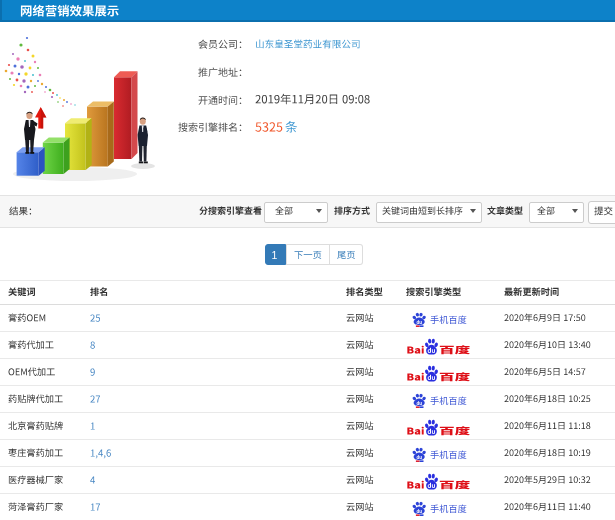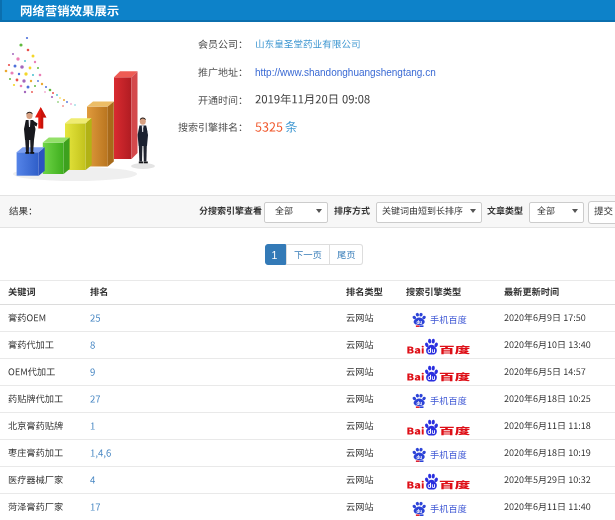--- a/index.html
+++ b/index.html
@@ -22,21 +22,20 @@
     </svg>
     <svg class="t" style="left:198.0px;top:93.5px" width="50.0" height="13.0" viewBox="0 -10.0 50.0 13.0">
       <path d="M0.9 -7.7H9.2V-7H0.9ZM0.5 -4.2H9.5V-3.5H0.5ZM6.5 -7.4H7.3V0.8H6.5ZM2.9 -7.4H3.7V-4.6Q3.7 -3.9 3.6 -3.1Q3.5 -2.4 3.3 -1.7Q3 -1 2.5 -0.3Q2 0.3 1.1 0.8Q1.1 0.7 1 0.6Q0.9 0.5 0.8 0.4Q0.6 0.3 0.5 0.3Q1.4 -0.2 1.8 -0.8Q2.3 -1.4 2.5 -2Q2.8 -2.6 2.9 -3.3Q2.9 -4 2.9 -4.6Z M12.6 -4.6V-0.9H11.8V-3.9H10.4V-4.6ZM10.6 -7.6 11.2 -8Q11.5 -7.8 11.8 -7.5Q12.1 -7.2 12.4 -6.9Q12.7 -6.6 12.9 -6.4L12.3 -5.9Q12.2 -6.1 11.9 -6.4Q11.6 -6.7 11.3 -7Q10.9 -7.3 10.6 -7.6ZM14.5 -6.7 15 -7.2Q15.5 -7 16 -6.8Q16.5 -6.6 17 -6.3Q17.5 -6.1 17.9 -5.9L17.4 -5.4Q17 -5.6 16.6 -5.8Q16.1 -6.1 15.5 -6.3Q15 -6.6 14.5 -6.7ZM13.6 -5.9H18.8V-5.3H14.3V-0.7H13.6ZM18.4 -5.9H19.2V-1.5Q19.2 -1.2 19.1 -1Q19 -0.9 18.8 -0.8Q18.6 -0.7 18.3 -0.7Q18 -0.7 17.5 -0.7Q17.5 -0.8 17.4 -1Q17.3 -1.2 17.3 -1.3Q17.6 -1.3 17.9 -1.3Q18.2 -1.3 18.3 -1.3Q18.4 -1.3 18.4 -1.3Q18.4 -1.4 18.4 -1.5ZM13.6 -8H18.6V-7.4H13.6ZM14 -4.4H18.7V-3.9H14ZM14 -3H18.7V-2.4H14ZM16 -5.6H16.7V-0.7H16ZM18.4 -8H18.5L18.7 -8.1L19.2 -7.7Q18.7 -7.2 18 -6.8Q17.3 -6.3 16.6 -6Q16.5 -6.1 16.4 -6.3Q16.3 -6.4 16.2 -6.5Q16.6 -6.6 17 -6.9Q17.4 -7.1 17.8 -7.4Q18.2 -7.7 18.4 -7.9ZM12.2 -1.2Q12.5 -1.2 12.7 -1Q12.9 -0.8 13.3 -0.6Q13.8 -0.3 14.5 -0.2Q15.1 -0.1 16 -0.1Q16.4 -0.1 16.9 -0.1Q17.4 -0.1 17.9 -0.1Q18.4 -0.2 18.8 -0.2Q19.3 -0.2 19.7 -0.3Q19.6 -0.2 19.6 -0Q19.6 0.1 19.5 0.2Q19.5 0.4 19.5 0.5Q19.2 0.5 18.8 0.5Q18.4 0.5 17.9 0.5Q17.4 0.6 16.9 0.6Q16.4 0.6 16 0.6Q15 0.6 14.4 0.5Q13.7 0.3 13.2 0Q12.9 -0.2 12.6 -0.4Q12.4 -0.6 12.2 -0.6Q12 -0.6 11.8 -0.4Q11.6 -0.2 11.4 0.1Q11.1 0.4 10.9 0.7L10.4 0.1Q10.9 -0.5 11.4 -0.8Q11.8 -1.2 12.2 -1.2Z M21.2 -7.6H23.9V-1.1H21.2V-1.7H23.2V-6.9H21.2ZM21.2 -4.7H23.5V-4H21.2ZM20.8 -7.6H21.5V-0.3H20.8ZM24.4 -6.4H29.6V-5.7H24.4ZM27.6 -8.3H28.4V-0.3Q28.4 0.1 28.3 0.3Q28.2 0.5 27.9 0.6Q27.6 0.7 27.1 0.7Q26.7 0.7 25.9 0.7Q25.9 0.5 25.8 0.3Q25.7 0.1 25.6 -0.1Q26 -0.1 26.4 -0.1Q26.7 -0 27 -0Q27.2 -0.1 27.4 -0.1Q27.5 -0.1 27.6 -0.1Q27.6 -0.2 27.6 -0.3ZM24.7 -4.5 25.4 -4.8Q25.6 -4.5 25.9 -4Q26.2 -3.6 26.5 -3.2Q26.8 -2.8 26.9 -2.5L26.3 -2.1Q26.1 -2.4 25.9 -2.8Q25.6 -3.2 25.3 -3.7Q25 -4.1 24.7 -4.5Z M30.9 -6.1H31.7V0.8H30.9ZM31.1 -7.9 31.6 -8.3Q31.9 -8.1 32.1 -7.8Q32.4 -7.6 32.6 -7.3Q32.8 -7.1 32.9 -6.8L32.3 -6.4Q32.2 -6.6 32 -6.9Q31.8 -7.2 31.5 -7.4Q31.3 -7.7 31.1 -7.9ZM33.5 -7.8H38.8V-7.1H33.5ZM38.4 -7.8H39.1V-0.1Q39.1 0.2 39.1 0.4Q39 0.5 38.8 0.6Q38.6 0.7 38.3 0.7Q37.9 0.8 37.5 0.8Q37.4 0.6 37.4 0.4Q37.3 0.2 37.2 0.1Q37.5 0.1 37.8 0.1Q38.1 0.1 38.2 0.1Q38.3 0.1 38.3 0Q38.4 -0 38.4 -0.1ZM33.8 -3V-1.6H36.2V-3ZM33.8 -4.9V-3.6H36.2V-4.9ZM33.1 -5.5H36.9V-1H33.1Z M42.5 -4.9Q42.2 -4.9 42 -5.1Q41.7 -5.3 41.7 -5.6Q41.7 -5.9 42 -6.2Q42.2 -6.4 42.5 -6.4Q42.8 -6.4 43 -6.2Q43.3 -5.9 43.3 -5.6Q43.3 -5.3 43 -5.1Q42.8 -4.9 42.5 -4.9ZM42.5 0Q42.2 0 42 -0.2Q41.7 -0.4 41.7 -0.7Q41.7 -1.1 42 -1.3Q42.2 -1.5 42.5 -1.5Q42.8 -1.5 43 -1.3Q43.3 -1.1 43.3 -0.7Q43.3 -0.4 43 -0.2Q42.8 0 42.5 0Z" fill="#4d4d4d"></path>
     </svg>
     <svg class="t" style="left:178.0px;top:121.0px" width="70.0" height="13.0" viewBox="0 -10.0 70.0 13.0">
       <path d="M0.4 -3.1Q1 -3.3 1.8 -3.6Q2.6 -3.9 3.4 -4.2L3.5 -3.5Q2.7 -3.2 2 -2.9Q1.2 -2.6 0.6 -2.4ZM0.5 -6.4H3.4V-5.7H0.5ZM1.7 -8.4H2.4V-0.1Q2.4 0.2 2.3 0.3Q2.2 0.5 2 0.6Q1.9 0.7 1.6 0.7Q1.3 0.8 0.9 0.8Q0.8 0.6 0.8 0.4Q0.7 0.2 0.6 0Q0.9 0 1.2 0Q1.4 0 1.5 0Q1.6 0 1.6 0Q1.7 -0 1.7 -0.1ZM5.5 -8 6.1 -7.5Q5.7 -7.3 5.1 -7.1Q4.6 -7 4.1 -6.8Q4.1 -6.9 4.1 -7.1Q4 -7.2 3.9 -7.3Q4.4 -7.5 4.8 -7.7Q5.3 -7.9 5.5 -8ZM3.9 -7.3 4.6 -7.1V-3.9H3.9ZM4.1 -4.5H8.5V-7H7.2V-7.6H9.2V-3.9H4.1ZM4.2 -6H5.7V-5.4H4.2ZM7.3 -6H8.8V-5.5H7.3ZM6.1 -8.4H6.8V-2.6H6.1ZM3.8 -2.9H8.6V-2.3H3.8ZM8.4 -2.9H8.5L8.7 -2.9L9.1 -2.7Q8.8 -1.9 8.2 -1.3Q7.6 -0.7 6.8 -0.3Q6.1 0.1 5.2 0.4Q4.3 0.7 3.4 0.8Q3.3 0.7 3.2 0.5Q3.1 0.3 3 0.2Q3.9 0.1 4.7 -0.1Q5.6 -0.4 6.3 -0.7Q7 -1.1 7.5 -1.6Q8.1 -2.1 8.4 -2.8ZM4.8 -2.5Q5.2 -1.8 5.9 -1.3Q6.7 -0.7 7.6 -0.4Q8.5 -0 9.6 0.2Q9.5 0.2 9.5 0.3Q9.4 0.5 9.3 0.6Q9.2 0.7 9.2 0.8Q8.1 0.6 7.1 0.2Q6.2 -0.2 5.4 -0.8Q4.7 -1.4 4.2 -2.2Z M14.6 -8.4H15.4V-5.6H14.6ZM16.6 -3.3 17.2 -3.6Q17.5 -3.3 17.9 -3Q18.3 -2.6 18.7 -2.3Q19 -1.9 19.2 -1.7L18.6 -1.3Q18.4 -1.5 18.1 -1.9Q17.8 -2.3 17.4 -2.6Q17 -3 16.6 -3.3ZM16.3 -1 16.9 -1.4Q17.3 -1.2 17.8 -0.9Q18.2 -0.6 18.7 -0.4Q19.1 -0.1 19.4 0.1L18.8 0.6Q18.5 0.3 18.1 0.1Q17.7 -0.2 17.2 -0.5Q16.8 -0.8 16.3 -1ZM12.9 -1.4 13.6 -1.1Q13.3 -0.8 12.9 -0.5Q12.5 -0.1 12 0.1Q11.6 0.4 11.2 0.6Q11.1 0.5 11 0.4Q10.9 0.4 10.8 0.3Q10.7 0.2 10.6 0.1Q11.2 -0.2 11.8 -0.6Q12.5 -1 12.9 -1.4ZM10.8 -7.5H19.2V-6.9H10.8ZM10.7 -5.9H19.4V-4H18.6V-5.3H11.4V-4H10.7ZM11.2 -1.5Q11.2 -1.6 11.2 -1.7Q11.1 -1.8 11.1 -2Q11.1 -2.1 11 -2.2Q11.3 -2.2 11.6 -2.3Q11.9 -2.4 12.4 -2.6Q12.6 -2.7 13.1 -2.9Q13.6 -3.1 14.2 -3.4Q14.8 -3.7 15.5 -4.1Q16.1 -4.4 16.7 -4.8L17.3 -4.3Q15.9 -3.5 14.5 -2.9Q13.1 -2.3 11.7 -1.8V-1.8Q11.7 -1.8 11.6 -1.8Q11.5 -1.8 11.5 -1.7Q11.4 -1.7 11.3 -1.6Q11.2 -1.6 11.2 -1.5ZM11.2 -1.5 11.2 -2 11.7 -2.2 17.9 -2.6Q18 -2.5 18 -2.3Q18 -2.1 18.1 -2Q16.6 -2 15.5 -1.9Q14.4 -1.8 13.7 -1.8Q13 -1.7 12.5 -1.7Q12.1 -1.7 11.8 -1.6Q11.6 -1.6 11.4 -1.6Q11.3 -1.6 11.2 -1.5ZM11.9 -3.2Q11.9 -3.3 11.9 -3.4Q11.9 -3.5 11.8 -3.6Q11.8 -3.8 11.7 -3.8Q11.9 -3.9 12.1 -3.9Q12.3 -4 12.5 -4.1Q12.6 -4.2 12.8 -4.3Q13.1 -4.4 13.4 -4.6Q13.7 -4.8 14 -5Q14.3 -5.2 14.6 -5.5L15.1 -5.1Q14.5 -4.6 13.7 -4.2Q13 -3.8 12.3 -3.5V-3.5Q12.3 -3.5 12.2 -3.4Q12.1 -3.4 12 -3.3Q11.9 -3.3 11.9 -3.2ZM11.9 -3.2 11.9 -3.6 12.3 -3.8 15.7 -4Q15.7 -3.9 15.7 -3.7Q15.6 -3.6 15.6 -3.5Q14.7 -3.4 14 -3.4Q13.4 -3.4 13 -3.3Q12.6 -3.3 12.4 -3.3Q12.2 -3.3 12.1 -3.2Q12 -3.2 11.9 -3.2ZM14.8 -2.2H15.5V-0.1Q15.5 0.2 15.4 0.4Q15.4 0.5 15.1 0.6Q14.9 0.7 14.5 0.7Q14.1 0.8 13.6 0.8Q13.5 0.6 13.4 0.4Q13.4 0.2 13.3 0.1Q13.6 0.1 13.9 0.1Q14.1 0.1 14.3 0.1Q14.5 0.1 14.6 0.1Q14.7 0.1 14.7 0Q14.8 -0 14.8 -0.1Z M24.7 -3.4H25.5Q25.5 -3.4 25.5 -3.4Q25.5 -3.3 25.5 -3.2Q25.5 -3.1 25.5 -3.1Q25.4 -2 25.3 -1.3Q25.2 -0.5 25.1 -0.2Q24.9 0.2 24.8 0.4Q24.6 0.6 24.4 0.6Q24.2 0.7 24 0.7Q23.7 0.7 23.3 0.7Q22.9 0.7 22.4 0.7Q22.4 0.5 22.3 0.3Q22.2 0.1 22.1 -0.1Q22.6 -0 23.1 -0Q23.5 -0 23.7 -0Q23.9 -0 24 -0Q24.1 -0 24.1 -0.1Q24.3 -0.2 24.4 -0.6Q24.5 -0.9 24.6 -1.6Q24.6 -2.3 24.7 -3.3ZM21.4 -5.7H22.2Q22.1 -5.2 22 -4.7Q21.9 -4.1 21.8 -3.6Q21.7 -3.1 21.7 -2.7H20.9Q21 -3.1 21.1 -3.6Q21.2 -4.1 21.3 -4.7Q21.4 -5.2 21.4 -5.7ZM27.8 -8.3H28.6V0.8H27.8ZM21.4 -3.4H24.9V-2.7H21.3ZM21.8 -5.7H24.7V-7.3H21.1V-8H25.4V-5H21.8Z M30.5 -7.9H35.2V-7.4H30.5ZM31.7 -8.4H32.3V-7H31.7ZM33.4 -8.4H34V-6.9H33.4ZM36 -7.4H39.5V-6.9H36ZM31.5 -6.7H34.4V-6.2H31.5ZM36.3 -8.4 36.9 -8.3Q36.7 -7.5 36.3 -6.8Q35.9 -6.1 35.4 -5.6Q35.3 -5.7 35.3 -5.7Q35.2 -5.8 35.1 -5.9Q35 -6 34.9 -6Q35.4 -6.5 35.7 -7.1Q36 -7.7 36.3 -8.4ZM38.3 -7.2 39 -7.1Q38.7 -6.2 38.2 -5.6Q37.6 -5 36.9 -4.6Q36.1 -4.2 35.2 -3.9Q35.2 -4 35.1 -4.1Q35 -4.2 34.9 -4.3Q34.9 -4.4 34.8 -4.5Q35.7 -4.7 36.4 -5Q37.1 -5.4 37.6 -5.9Q38.1 -6.4 38.3 -7.2ZM36.3 -6.9Q36.7 -6 37.5 -5.3Q38.4 -4.6 39.6 -4.3Q39.5 -4.2 39.4 -4.1Q39.2 -3.9 39.2 -3.8Q37.9 -4.1 37 -4.9Q36.2 -5.7 35.7 -6.8ZM31.4 -5.8H33.5V-4.4H31.4V-4.8H32.9V-5.4H31.4ZM34.2 -6.7H34.9Q34.9 -6.7 34.9 -6.6Q34.9 -6.5 34.9 -6.4Q34.8 -5.6 34.8 -5.1Q34.7 -4.6 34.7 -4.4Q34.6 -4.1 34.5 -4Q34.4 -3.9 34.3 -3.9Q34.2 -3.8 34 -3.8Q33.8 -3.8 33.6 -3.8Q33.4 -3.8 33.1 -3.8Q33.1 -3.9 33 -4.1Q33 -4.2 32.9 -4.3Q33.2 -4.3 33.4 -4.3Q33.6 -4.3 33.7 -4.3Q33.9 -4.3 34 -4.4Q34 -4.5 34.1 -4.7Q34.1 -4.9 34.2 -5.4Q34.2 -5.8 34.2 -6.5ZM31.4 -7 32 -7Q31.8 -6.5 31.6 -6Q31.3 -5.6 30.9 -5.2Q30.8 -5.3 30.7 -5.4Q30.5 -5.5 30.4 -5.6Q30.8 -5.9 31 -6.3Q31.3 -6.7 31.4 -7ZM31.2 -5.8H31.8V-4.1H31.2ZM31.2 -2.4H38.9V-1.8H31.2ZM30.6 -1.2H39.5V-0.6H30.6ZM34.6 -3.3H35.4V0Q35.4 0.3 35.3 0.5Q35.2 0.6 35 0.7Q34.8 0.8 34.4 0.8Q34 0.8 33.5 0.8Q33.5 0.7 33.4 0.5Q33.3 0.3 33.3 0.2Q33.5 0.2 33.8 0.2Q34 0.2 34.2 0.2Q34.4 0.2 34.4 0.2Q34.6 0.2 34.6 0ZM37.7 -3.8 38.2 -3.3Q37.5 -3.2 36.8 -3.1Q36 -3 35.1 -3Q34.2 -2.9 33.3 -2.9Q32.4 -2.9 31.6 -2.9Q31.6 -3 31.6 -3.2Q31.5 -3.3 31.5 -3.4Q32.3 -3.4 33.2 -3.4Q34 -3.5 34.9 -3.5Q35.7 -3.6 36.4 -3.6Q37.2 -3.7 37.7 -3.8Z M40.4 -3.1Q40.8 -3.2 41.4 -3.4Q41.9 -3.5 42.5 -3.7Q43.1 -3.8 43.6 -4L43.7 -3.3Q42.9 -3.1 42.1 -2.8Q41.3 -2.6 40.6 -2.4ZM40.5 -6.4H43.6V-5.7H40.5ZM41.8 -8.4H42.5V-0.1Q42.5 0.2 42.5 0.3Q42.4 0.5 42.2 0.6Q42 0.7 41.7 0.7Q41.4 0.7 41 0.7Q40.9 0.6 40.9 0.4Q40.8 0.2 40.7 0Q41 0 41.3 0Q41.6 0 41.6 0Q41.8 0 41.8 -0.1ZM44 -6.7H45.9V-6H44ZM47.5 -6.7H49.5V-6H47.5ZM44 -4.6H45.8V-3.9H44ZM47.5 -4.6H49.4V-3.9H47.5ZM47.5 -2.5H49.6V-1.8H47.5ZM47.1 -8.3H47.9V0.8H47.1ZM45.5 -8.3H46.2V0.8H45.5ZM43.8 -2.5H45.9V-1.8H43.8Z M53 -0.4H58V0.3H53ZM53.4 -7.4H57.9V-6.7H53.4ZM54.1 -8.4 54.9 -8.3Q54.3 -7.4 53.4 -6.5Q52.5 -5.7 51.2 -5Q51.2 -5.1 51.1 -5.2Q51 -5.3 50.9 -5.4Q50.8 -5.5 50.7 -5.6Q51.5 -6 52.2 -6.5Q52.8 -6.9 53.3 -7.4Q53.8 -8 54.1 -8.4ZM57.7 -7.4H57.8L57.9 -7.4L58.4 -7.1Q57.9 -6.1 57.1 -5.3Q56.3 -4.5 55.2 -3.8Q54.2 -3.2 53.1 -2.7Q52 -2.3 50.9 -2Q50.8 -2.1 50.8 -2.3Q50.7 -2.4 50.6 -2.5Q50.5 -2.7 50.5 -2.7Q51.3 -2.9 52.2 -3.2Q53.1 -3.5 53.9 -3.9Q54.7 -4.3 55.4 -4.8Q56.2 -5.3 56.7 -6Q57.3 -6.6 57.7 -7.3ZM52.6 -5.3 53.2 -5.7Q53.5 -5.5 53.9 -5.2Q54.3 -4.9 54.6 -4.7Q55 -4.4 55.2 -4.2L54.6 -3.7Q54.4 -3.9 54 -4.2Q53.7 -4.5 53.3 -4.8Q53 -5.1 52.6 -5.3ZM57.7 -3.4H58.5V0.8H57.7ZM53.3 -3.4H57.9V-2.7H53.3V0.8H52.5V-2.8L53.1 -3.4Z M62.5 -4.9Q62.2 -4.9 62 -5.1Q61.7 -5.3 61.7 -5.6Q61.7 -5.9 62 -6.2Q62.2 -6.4 62.5 -6.4Q62.8 -6.4 63 -6.2Q63.3 -5.9 63.3 -5.6Q63.3 -5.3 63 -5.1Q62.8 -4.9 62.5 -4.9ZM62.5 0Q62.2 0 62 -0.2Q61.7 -0.4 61.7 -0.7Q61.7 -1.1 62 -1.3Q62.2 -1.5 62.5 -1.5Q62.8 -1.5 63 -1.3Q63.3 -1.1 63.3 -0.7Q63.3 -0.4 63 -0.2Q62.8 0 62.5 0Z" fill="#4d4d4d"></path>
     </svg>
     <svg class="t" style="left:255.0px;top:37.9px" width="105.6" height="12.5" viewBox="0 -9.6 105.6 12.5">
       <path d="M4.4 -8H5.2V-0.4H4.4ZM7.8 -6.1H8.6V0.7H7.8ZM1 -6.1H1.8V-0.7H8.2V0H1Z M11.3 -3.1V-3.7L11.8 -4H18L18 -3.3H12.3Q12.1 -3.3 11.8 -3.3Q11.6 -3.2 11.5 -3.2Q11.4 -3.2 11.3 -3.1ZM14.5 -5.4H15.2V-0.2Q15.2 0.1 15.1 0.3Q15 0.5 14.8 0.5Q14.6 0.6 14.2 0.7Q13.8 0.7 13.3 0.7Q13.3 0.6 13.3 0.4Q13.2 0.3 13.2 0.2Q13.1 0 13.1 -0.1Q13.5 -0.1 13.8 -0Q14.2 -0 14.3 -0.1Q14.4 -0.1 14.4 -0.1Q14.5 -0.1 14.5 -0.2ZM12.1 -2.5 12.8 -2.3Q12.6 -1.8 12.2 -1.3Q11.9 -0.8 11.6 -0.4Q11.2 0 10.9 0.4Q10.8 0.3 10.7 0.2Q10.6 0.1 10.5 0Q10.4 -0.1 10.3 -0.1Q10.8 -0.5 11.3 -1.2Q11.8 -1.8 12.1 -2.5ZM16 -2.2 16.6 -2.5Q17 -2.2 17.4 -1.7Q17.7 -1.3 18.1 -0.9Q18.4 -0.4 18.6 -0.1L18 0.3Q17.8 -0.1 17.5 -0.5Q17.1 -1 16.8 -1.4Q16.4 -1.8 16 -2.2ZM10.3 -6.8H18.4V-6.1H10.3ZM11.3 -3.1Q11.3 -3.2 11.2 -3.3Q11.2 -3.5 11.1 -3.6Q11.1 -3.8 11 -3.9Q11.2 -3.9 11.4 -4.1Q11.5 -4.3 11.8 -4.6Q11.9 -4.8 12.1 -5.1Q12.3 -5.5 12.6 -6Q12.9 -6.4 13.1 -7Q13.4 -7.6 13.6 -8.1L14.4 -7.8Q14 -7 13.6 -6.3Q13.2 -5.5 12.8 -4.8Q12.3 -4.1 11.9 -3.6V-3.6Q11.9 -3.6 11.8 -3.5Q11.7 -3.5 11.6 -3.4Q11.5 -3.3 11.4 -3.3Q11.3 -3.2 11.3 -3.1Z M20.4 -3H27.7V-2.4H20.4ZM20.8 -1.6H27.2V-1H20.8ZM19.8 -0.1H28.2V0.5H19.8ZM21.5 -5.2V-4.3H26.5V-5.2ZM21.5 -6.6V-5.7H26.5V-6.6ZM20.8 -7.2H27.3V-3.7H20.8ZM23.7 -2.7H24.4V0.2H23.7ZM23.6 -8.1 24.5 -8Q24.3 -7.7 24.2 -7.3Q24 -7 23.9 -6.8L23.2 -6.9Q23.3 -7.2 23.4 -7.5Q23.6 -7.8 23.6 -8.1Z M29.8 -7.5H36.4V-6.8H29.8ZM36.2 -7.5H36.3L36.5 -7.5L37 -7.2Q36.4 -6.3 35.6 -5.7Q34.9 -5.1 33.9 -4.6Q32.9 -4.2 31.7 -3.9Q30.6 -3.6 29.5 -3.4Q29.4 -3.6 29.3 -3.8Q29.2 -4 29.1 -4.1Q30.2 -4.2 31.3 -4.5Q32.4 -4.7 33.3 -5.1Q34.3 -5.5 35 -6.1Q35.7 -6.6 36.2 -7.4ZM31.3 -7Q31.9 -6.2 32.9 -5.6Q33.9 -5 35.3 -4.6Q36.6 -4.2 38.1 -4.1Q38 -4 37.9 -3.9Q37.8 -3.7 37.8 -3.6Q37.7 -3.5 37.7 -3.4Q36.2 -3.6 34.8 -4Q33.5 -4.4 32.4 -5.1Q31.4 -5.8 30.6 -6.7ZM29.4 -0.3H37.9V0.4H29.4ZM33.2 -3.7H34V0.1H33.2ZM30.4 -2.5H36.8V-1.9H30.4Z M39 -0.1H47.4V0.5H39ZM39.9 -1.9H46.7V-1.3H39.9ZM42.8 -3H43.5V0.2H42.8ZM42.8 -8.1H43.5V-6.3H42.8ZM39.1 -6.5H47.3V-4.4H46.6V-5.9H39.8V-4.4H39.1ZM41.2 -4.5V-3.5H45.2V-4.5ZM40.6 -5.1H45.9V-2.9H40.6ZM40 -7.7 40.6 -8Q40.9 -7.7 41.1 -7.3Q41.4 -7 41.5 -6.7L40.8 -6.4Q40.7 -6.7 40.5 -7Q40.2 -7.4 40 -7.7ZM45.8 -8 46.5 -7.7Q46.3 -7.4 46 -7Q45.7 -6.7 45.5 -6.5L44.9 -6.7Q45 -6.9 45.2 -7.1Q45.4 -7.3 45.5 -7.6Q45.7 -7.8 45.8 -8Z M53.4 -5H56.3V-4.4H53.4ZM53.2 -3.2 53.8 -3.4Q54 -3.1 54.2 -2.8Q54.5 -2.4 54.6 -2.1Q54.8 -1.8 54.9 -1.5L54.3 -1.2Q54.2 -1.5 54 -1.8Q53.8 -2.2 53.6 -2.5Q53.4 -2.9 53.2 -3.2ZM56.1 -5H56.8Q56.8 -5 56.8 -4.9Q56.8 -4.9 56.8 -4.8Q56.8 -4.7 56.8 -4.7Q56.7 -3.4 56.7 -2.5Q56.6 -1.6 56.6 -1Q56.5 -0.4 56.4 -0.1Q56.3 0.2 56.2 0.3Q56.1 0.5 55.9 0.6Q55.8 0.7 55.5 0.7Q55.3 0.7 55 0.7Q54.7 0.7 54.4 0.7Q54.3 0.5 54.3 0.3Q54.2 0.1 54.1 -0Q54.5 0 54.8 0Q55.1 0 55.2 0Q55.4 0 55.5 0Q55.5 -0 55.6 -0.1Q55.7 -0.2 55.8 -0.5Q55.8 -0.8 55.9 -1.4Q56 -1.9 56 -2.8Q56.1 -3.6 56.1 -4.9ZM53.5 -6.1 54.2 -5.9Q53.9 -5.1 53.5 -4.3Q53.1 -3.6 52.6 -3Q52.6 -3.1 52.5 -3.2Q52.3 -3.3 52.2 -3.3Q52.1 -3.4 52 -3.5Q52.5 -3.9 52.9 -4.6Q53.3 -5.3 53.5 -6.1ZM50.8 -8.1H51.5V-6H50.8ZM54.1 -8.1H54.8V-6H54.1ZM48.6 -7.3H57V-6.6H48.6ZM48.8 -3.1Q48.7 -3.2 48.7 -3.3Q48.7 -3.4 48.6 -3.5Q48.6 -3.7 48.5 -3.7Q48.7 -3.8 48.8 -3.9Q48.9 -4 49.1 -4.1Q49.2 -4.3 49.4 -4.5Q49.6 -4.8 49.8 -5.2Q50.1 -5.6 50.3 -6L50.9 -5.8Q50.6 -5.1 50.1 -4.5Q49.6 -3.9 49.2 -3.5V-3.5Q49.2 -3.5 49.1 -3.4Q49.1 -3.4 49 -3.3Q48.9 -3.3 48.8 -3.2Q48.8 -3.2 48.8 -3.1ZM48.8 -3.1 48.8 -3.6 49.1 -3.8 51 -3.9Q51 -3.8 50.9 -3.6Q50.9 -3.5 50.9 -3.4Q50.3 -3.3 49.9 -3.3Q49.5 -3.2 49.3 -3.2Q49 -3.2 48.9 -3.2Q48.8 -3.1 48.8 -3.1ZM48.8 -1.2Q48.8 -1.3 48.8 -1.4Q48.8 -1.5 48.7 -1.6Q48.7 -1.7 48.6 -1.8Q48.8 -1.9 49 -2Q49.2 -2.1 49.4 -2.3Q49.5 -2.5 49.7 -2.7Q50 -2.9 50.3 -3.3Q50.6 -3.6 50.9 -4Q51.2 -4.4 51.5 -4.8L52.1 -4.5Q51.4 -3.7 50.7 -2.9Q50 -2.1 49.3 -1.6V-1.5Q49.3 -1.5 49.2 -1.5Q49.1 -1.5 49.1 -1.4Q49 -1.4 48.9 -1.3Q48.8 -1.3 48.8 -1.2ZM48.8 -1.2 48.8 -1.8 49.2 -2 52.1 -2.3Q52 -2.2 52 -2Q52 -1.8 52 -1.7Q51 -1.6 50.4 -1.5Q49.8 -1.4 49.5 -1.4Q49.2 -1.3 49.1 -1.3Q48.9 -1.2 48.8 -1.2ZM48.5 -0.3Q49 -0.3 49.6 -0.4Q50.2 -0.5 50.8 -0.6Q51.5 -0.7 52.2 -0.8L52.2 -0.2Q51.2 -0 50.3 0.1Q49.4 0.3 48.7 0.4Z M58.2 -0.4H66.6V0.3H58.2ZM60.9 -7.9H61.6V-0.1H60.9ZM63.2 -7.9H64V-0.1H63.2ZM65.8 -5.8 66.5 -5.5Q66.2 -5 65.9 -4.4Q65.7 -3.8 65.4 -3.2Q65.1 -2.6 64.8 -2.2L64.2 -2.5Q64.5 -2.9 64.8 -3.5Q65.1 -4.1 65.3 -4.7Q65.6 -5.3 65.8 -5.8ZM58.4 -5.7 59.1 -5.9Q59.3 -5.3 59.6 -4.7Q59.8 -4.1 60.1 -3.5Q60.3 -3 60.4 -2.5L59.7 -2.3Q59.6 -2.7 59.4 -3.3Q59.2 -3.9 58.9 -4.5Q58.6 -5.1 58.4 -5.7Z M67.8 -6.8H76.2V-6.1H67.8ZM70.2 -3.4H74.7V-2.8H70.2ZM69.6 -5H74.5V-4.4H70.4V0.8H69.6ZM74.4 -5H75.1V-0.1Q75.1 0.2 75 0.4Q74.9 0.5 74.7 0.6Q74.4 0.7 74 0.7Q73.6 0.7 73 0.7Q73 0.6 72.9 0.4Q72.8 0.2 72.8 0Q73.1 0.1 73.4 0.1Q73.7 0.1 73.9 0.1Q74.1 0.1 74.2 0.1Q74.3 0.1 74.3 0Q74.4 -0 74.4 -0.1ZM71 -8.1 71.7 -7.9Q71.4 -6.8 70.9 -5.8Q70.4 -4.8 69.7 -3.9Q69 -3 68 -2.4Q68 -2.4 67.9 -2.6Q67.8 -2.7 67.7 -2.8Q67.7 -2.9 67.6 -2.9Q68.2 -3.4 68.8 -3.9Q69.3 -4.5 69.7 -5.2Q70.1 -5.9 70.4 -6.6Q70.8 -7.3 71 -8.1ZM70.2 -1.8H74.7V-1.1H70.2Z M77.7 -7.7H80V-7H78.3V0.8H77.7ZM79.9 -7.7H80L80.1 -7.7L80.6 -7.4Q80.4 -6.8 80.1 -6.2Q79.9 -5.5 79.6 -4.9Q80.1 -4.3 80.3 -3.8Q80.5 -3.3 80.5 -2.8Q80.5 -2.4 80.4 -2.1Q80.3 -1.9 80.1 -1.7Q80 -1.6 79.9 -1.6Q79.7 -1.5 79.6 -1.5Q79.4 -1.5 79.3 -1.5Q79.1 -1.5 78.9 -1.5Q78.9 -1.6 78.9 -1.8Q78.8 -2 78.8 -2.1Q78.9 -2.1 79.1 -2.1Q79.2 -2.1 79.3 -2.1Q79.5 -2.1 79.6 -2.2Q79.7 -2.3 79.8 -2.5Q79.8 -2.7 79.8 -2.9Q79.8 -3.3 79.6 -3.8Q79.5 -4.3 79 -4.8Q79.1 -5.2 79.2 -5.5Q79.4 -5.9 79.5 -6.2Q79.6 -6.6 79.7 -6.9Q79.8 -7.2 79.9 -7.5ZM81.4 -7.6H85.3V-3.4H81.4V-4.1H84.6V-7H81.4ZM81.5 -5.8H85V-5.2H81.5ZM83.2 -3.8Q83.4 -2.9 83.8 -2.1Q84.2 -1.4 84.7 -0.8Q85.3 -0.2 86.1 0.1Q86 0.1 85.9 0.3Q85.8 0.4 85.7 0.5Q85.6 0.6 85.6 0.7Q84.8 0.3 84.2 -0.3Q83.6 -1 83.2 -1.8Q82.9 -2.7 82.6 -3.7ZM85.4 -3.1 85.9 -2.6Q85.6 -2.4 85.2 -2.1Q84.9 -1.9 84.6 -1.7Q84.3 -1.5 84 -1.3L83.6 -1.8Q83.9 -2 84.2 -2.2Q84.5 -2.4 84.8 -2.7Q85.2 -2.9 85.4 -3.1ZM81 0.8 81 0.1 81.3 -0.1 83.4 -0.7Q83.4 -0.5 83.5 -0.3Q83.5 -0.1 83.5 -0Q82.7 0.2 82.3 0.3Q81.8 0.5 81.6 0.5Q81.3 0.6 81.2 0.7Q81.1 0.7 81 0.8ZM81 0.8Q81 0.7 80.9 0.6Q80.9 0.5 80.8 0.4Q80.8 0.2 80.7 0.2Q80.8 0.1 80.9 -0Q81 -0.2 81 -0.5V-7.6H81.8V0.1Q81.8 0.1 81.7 0.1Q81.6 0.2 81.5 0.2Q81.4 0.3 81.3 0.4Q81.2 0.5 81.1 0.6Q81 0.7 81 0.8Z M92.3 -2.6 92.9 -2.9Q93.4 -2.4 93.8 -1.8Q94.2 -1.2 94.6 -0.7Q95 -0.1 95.2 0.3L94.5 0.7Q94.3 0.3 93.9 -0.3Q93.6 -0.9 93.1 -1.5Q92.7 -2.1 92.3 -2.6ZM89.5 -7.8 90.3 -7.6Q90 -6.8 89.5 -6.1Q89.1 -5.3 88.6 -4.7Q88.1 -4.1 87.6 -3.6Q87.5 -3.7 87.4 -3.8Q87.2 -3.9 87.1 -4Q87 -4.1 86.9 -4.1Q87.4 -4.5 87.9 -5.1Q88.4 -5.7 88.8 -6.4Q89.2 -7.1 89.5 -7.8ZM92.8 -7.9Q93 -7.4 93.4 -6.8Q93.7 -6.3 94.1 -5.8Q94.5 -5.3 94.9 -4.9Q95.3 -4.5 95.7 -4.2Q95.6 -4.1 95.4 -4Q95.3 -3.9 95.2 -3.8Q95.1 -3.7 95 -3.6Q94.7 -3.9 94.3 -4.4Q93.9 -4.9 93.5 -5.4Q93.1 -5.9 92.7 -6.5Q92.4 -7 92.1 -7.6ZM88 0.1Q87.9 0.1 87.9 -0.1Q87.8 -0.2 87.8 -0.4Q87.7 -0.5 87.7 -0.6Q87.9 -0.7 88.1 -0.9Q88.3 -1.1 88.5 -1.4Q88.7 -1.6 88.9 -2Q89.2 -2.3 89.6 -2.8Q89.9 -3.4 90.2 -4Q90.6 -4.5 90.9 -5.1L91.6 -4.8Q91.2 -4 90.7 -3.1Q90.2 -2.3 89.6 -1.6Q89.1 -0.9 88.5 -0.3V-0.3Q88.5 -0.3 88.4 -0.2Q88.4 -0.2 88.2 -0.1Q88.1 -0.1 88 -0Q88 0.1 88 0.1ZM88 0.1 87.9 -0.5 88.4 -0.8 93.8 -1.1Q93.9 -0.9 93.9 -0.7Q94 -0.5 94 -0.4Q92.7 -0.3 91.8 -0.2Q90.8 -0.2 90.2 -0.1Q89.6 -0.1 89.2 -0Q88.8 -0 88.5 0Q88.3 0 88.2 0.1Q88 0.1 88 0.1Z M96.8 -7.4H104.1V-6.8H96.8ZM96.9 -5.7H102.7V-5.1H96.9ZM103.8 -7.4H104.5V-0.3Q104.5 0.1 104.4 0.3Q104.3 0.5 104.1 0.6Q103.8 0.7 103.4 0.7Q102.9 0.7 102.3 0.7Q102.3 0.6 102.2 0.5Q102.2 0.3 102.1 0.2Q102.1 0 102 -0.1Q102.4 -0.1 102.7 -0.1Q103 -0.1 103.2 -0.1Q103.5 -0.1 103.6 -0.1Q103.7 -0.1 103.7 -0.1Q103.8 -0.2 103.8 -0.3ZM97.5 -4.1H98.2V-0.3H97.5ZM98.1 -4.1H102V-1H98.1V-1.6H101.3V-3.4H98.1Z" fill="#3e97d1"></path>
     </svg>
-    <div class="abs" style="left:255px;top:66.5px;font-size:10px;color:#3a6ad4;letter-spacing:0px">http://www.shandonghuangshengtang.cn</div>
     <svg class="t" style="left:255.0px;top:92.2px" width="115.2" height="14.7" viewBox="0 -11.3 115.2 14.7">
       <path d="M0.5 0V-0.6Q1.8 -1.7 2.6 -2.7Q3.5 -3.6 3.9 -4.4Q4.3 -5.2 4.3 -6Q4.3 -6.4 4.1 -6.8Q4 -7.2 3.6 -7.4Q3.3 -7.6 2.8 -7.6Q2.3 -7.6 1.8 -7.3Q1.4 -7 1 -6.6L0.4 -7.2Q1 -7.8 1.5 -8.1Q2.1 -8.4 2.9 -8.4Q3.6 -8.4 4.2 -8.1Q4.7 -7.8 5 -7.3Q5.3 -6.7 5.3 -6Q5.3 -5.2 4.9 -4.3Q4.5 -3.5 3.8 -2.6Q3 -1.7 2.1 -0.8Q2.4 -0.8 2.7 -0.9Q3.1 -0.9 3.4 -0.9H5.7V0Z M9.4 0.2Q8.6 0.2 8 -0.3Q7.5 -0.8 7.1 -1.8Q6.8 -2.7 6.8 -4.2Q6.8 -5.6 7.1 -6.6Q7.5 -7.5 8 -8Q8.6 -8.4 9.4 -8.4Q10.2 -8.4 10.8 -8Q11.4 -7.5 11.7 -6.6Q12 -5.6 12 -4.2Q12 -2.7 11.7 -1.8Q11.4 -0.8 10.8 -0.3Q10.2 0.2 9.4 0.2ZM9.4 -0.7Q9.9 -0.7 10.2 -1.1Q10.6 -1.4 10.8 -2.2Q11 -3 11 -4.2Q11 -5.4 10.8 -6.1Q10.6 -6.9 10.2 -7.3Q9.9 -7.6 9.4 -7.6Q8.9 -7.6 8.6 -7.3Q8.2 -6.9 8 -6.1Q7.8 -5.4 7.8 -4.2Q7.8 -3 8 -2.2Q8.2 -1.4 8.6 -1.1Q8.9 -0.7 9.4 -0.7Z M13.5 0V-0.9H15.4V-7H13.9V-7.7Q14.5 -7.8 14.9 -7.9Q15.3 -8.1 15.6 -8.3H16.4V-0.9H18.1V0Z M21.5 0.2Q20.8 0.2 20.3 -0.1Q19.8 -0.3 19.5 -0.7L20 -1.3Q20.3 -1 20.7 -0.9Q21 -0.7 21.4 -0.7Q21.8 -0.7 22.2 -0.9Q22.6 -1.1 22.9 -1.5Q23.2 -2 23.3 -2.7Q23.5 -3.4 23.5 -4.5Q23.5 -5.5 23.3 -6.2Q23.1 -6.9 22.7 -7.3Q22.3 -7.6 21.7 -7.6Q21.3 -7.6 21 -7.4Q20.7 -7.2 20.5 -6.7Q20.3 -6.3 20.3 -5.7Q20.3 -5.2 20.5 -4.8Q20.6 -4.4 20.9 -4.1Q21.3 -3.9 21.8 -3.9Q22.2 -3.9 22.6 -4.2Q23.1 -4.4 23.5 -5.1L23.6 -4.2Q23.3 -3.9 23 -3.7Q22.7 -3.4 22.3 -3.3Q22 -3.1 21.6 -3.1Q20.9 -3.1 20.4 -3.4Q19.9 -3.7 19.6 -4.3Q19.3 -4.9 19.3 -5.7Q19.3 -6.5 19.6 -7.2Q20 -7.8 20.5 -8.1Q21 -8.4 21.7 -8.4Q22.3 -8.4 22.8 -8.2Q23.3 -7.9 23.7 -7.5Q24.1 -7 24.3 -6.2Q24.5 -5.5 24.5 -4.5Q24.5 -3.2 24.2 -2.4Q24 -1.5 23.6 -0.9Q23.1 -0.4 22.6 -0.1Q22 0.2 21.5 0.2Z M28.2 -9.5 29.1 -9.3Q28.8 -8.5 28.3 -7.7Q27.9 -6.9 27.4 -6.2Q26.9 -5.6 26.4 -5.1Q26.3 -5.1 26.2 -5.2Q26 -5.3 25.9 -5.4Q25.8 -5.5 25.7 -5.6Q26.2 -6.1 26.7 -6.7Q27.2 -7.3 27.6 -8Q27.9 -8.8 28.2 -9.5ZM28 -8.1H35.3V-7.3H27.6ZM27.5 -5.6H35.1V-4.8H28.3V-2.1H27.5ZM25.6 -2.5H35.9V-1.7H25.6ZM30.9 -7.7H31.7V0.9H30.9Z M37.4 0V-0.9H39.2V-7H37.8V-7.7Q38.3 -7.8 38.7 -7.9Q39.1 -8.1 39.5 -8.3H40.3V-0.9H41.9V0Z M43.7 0V-0.9H45.5V-7H44V-7.7Q44.6 -7.8 45 -7.9Q45.4 -8.1 45.7 -8.3H46.5V-0.9H48.2V0Z M51.8 -8.9H57.7V-8.1H51.8ZM51.8 -6.2H57.7V-5.4H51.8ZM51.7 -3.4H57.7V-2.6H51.7ZM51.3 -8.9H52.1V-5.4Q52.1 -4.7 52.1 -3.8Q52 -3 51.7 -2.1Q51.5 -1.3 51.1 -0.5Q50.6 0.3 49.9 0.9Q49.8 0.8 49.7 0.7Q49.6 0.6 49.5 0.5Q49.4 0.4 49.3 0.3Q49.9 -0.3 50.3 -1Q50.7 -1.7 50.9 -2.5Q51.1 -3.2 51.2 -4Q51.3 -4.7 51.3 -5.4ZM57.3 -8.9H58.2V-0.4Q58.2 0.1 58.1 0.3Q57.9 0.6 57.6 0.7Q57.3 0.8 56.7 0.8Q56.1 0.9 55.2 0.9Q55.2 0.7 55.1 0.6Q55.1 0.4 55 0.2Q54.9 0.1 54.8 -0Q55.3 -0 55.8 -0Q56.2 -0 56.5 -0Q56.8 -0 57 -0Q57.2 -0 57.2 -0.1Q57.3 -0.2 57.3 -0.4Z M60.7 0V-0.6Q62 -1.7 62.9 -2.7Q63.7 -3.6 64.1 -4.4Q64.5 -5.2 64.5 -6Q64.5 -6.4 64.4 -6.8Q64.2 -7.2 63.9 -7.4Q63.5 -7.6 63 -7.6Q62.5 -7.6 62.1 -7.3Q61.6 -7 61.3 -6.6L60.7 -7.2Q61.2 -7.8 61.8 -8.1Q62.3 -8.4 63.1 -8.4Q63.9 -8.4 64.4 -8.1Q64.9 -7.8 65.2 -7.3Q65.5 -6.7 65.5 -6Q65.5 -5.2 65.1 -4.3Q64.7 -3.5 64 -2.6Q63.3 -1.7 62.3 -0.8Q62.6 -0.8 63 -0.9Q63.3 -0.9 63.6 -0.9H65.9V0Z M69.6 0.2Q68.9 0.2 68.3 -0.3Q67.7 -0.8 67.4 -1.8Q67.1 -2.7 67.1 -4.2Q67.1 -5.6 67.4 -6.6Q67.7 -7.5 68.3 -8Q68.9 -8.4 69.6 -8.4Q70.4 -8.4 71 -8Q71.6 -7.5 71.9 -6.6Q72.2 -5.6 72.2 -4.2Q72.2 -2.7 71.9 -1.8Q71.6 -0.8 71 -0.3Q70.4 0.2 69.6 0.2ZM69.6 -0.7Q70.1 -0.7 70.5 -1.1Q70.8 -1.4 71 -2.2Q71.2 -3 71.2 -4.2Q71.2 -5.4 71 -6.1Q70.8 -6.9 70.5 -7.3Q70.1 -7.6 69.6 -7.6Q69.2 -7.6 68.8 -7.3Q68.5 -6.9 68.3 -6.1Q68.1 -5.4 68.1 -4.2Q68.1 -3 68.3 -2.2Q68.5 -1.4 68.8 -1.1Q69.2 -0.7 69.6 -0.7Z M74.8 -8.7H82.2V0.7H81.3V-7.9H75.6V0.8H74.8ZM75.3 -4.8H81.6V-4H75.3ZM75.3 -0.8H81.7V0H75.3Z M90.2 0.2Q89.4 0.2 88.8 -0.3Q88.2 -0.8 87.9 -1.8Q87.6 -2.7 87.6 -4.2Q87.6 -5.6 87.9 -6.6Q88.2 -7.5 88.8 -8Q89.4 -8.4 90.2 -8.4Q90.9 -8.4 91.5 -8Q92.1 -7.5 92.4 -6.6Q92.7 -5.6 92.7 -4.2Q92.7 -2.7 92.4 -1.8Q92.1 -0.8 91.5 -0.3Q90.9 0.2 90.2 0.2ZM90.2 -0.7Q90.6 -0.7 91 -1.1Q91.3 -1.4 91.5 -2.2Q91.7 -3 91.7 -4.2Q91.7 -5.4 91.5 -6.1Q91.3 -6.9 91 -7.3Q90.6 -7.6 90.2 -7.6Q89.7 -7.6 89.3 -7.3Q89 -6.9 88.8 -6.1Q88.6 -5.4 88.6 -4.2Q88.6 -3 88.8 -2.2Q89 -1.4 89.3 -1.1Q89.7 -0.7 90.2 -0.7Z M95.9 0.2Q95.3 0.2 94.8 -0.1Q94.3 -0.3 93.9 -0.7L94.5 -1.3Q94.8 -1 95.1 -0.9Q95.5 -0.7 95.9 -0.7Q96.3 -0.7 96.7 -0.9Q97.1 -1.1 97.4 -1.5Q97.6 -2 97.8 -2.7Q98 -3.4 98 -4.5Q98 -5.5 97.8 -6.2Q97.5 -6.9 97.1 -7.3Q96.7 -7.6 96.2 -7.6Q95.8 -7.6 95.4 -7.4Q95.1 -7.2 94.9 -6.7Q94.8 -6.3 94.8 -5.7Q94.8 -5.2 94.9 -4.8Q95.1 -4.4 95.4 -4.1Q95.7 -3.9 96.2 -3.9Q96.7 -3.9 97.1 -4.2Q97.6 -4.4 98 -5.1L98 -4.2Q97.8 -3.9 97.5 -3.7Q97.1 -3.4 96.8 -3.3Q96.4 -3.1 96.1 -3.1Q95.4 -3.1 94.9 -3.4Q94.3 -3.7 94.1 -4.3Q93.8 -4.9 93.8 -5.7Q93.8 -6.5 94.1 -7.2Q94.4 -7.8 95 -8.1Q95.5 -8.4 96.2 -8.4Q96.8 -8.4 97.3 -8.2Q97.8 -7.9 98.1 -7.5Q98.5 -7 98.7 -6.2Q98.9 -5.5 98.9 -4.5Q98.9 -3.2 98.7 -2.4Q98.4 -1.5 98 -0.9Q97.6 -0.4 97.1 -0.1Q96.5 0.2 95.9 0.2Z M101.1 -4.4Q100.8 -4.4 100.6 -4.6Q100.4 -4.8 100.4 -5.2Q100.4 -5.6 100.6 -5.8Q100.8 -6 101.1 -6Q101.4 -6 101.7 -5.8Q101.9 -5.6 101.9 -5.2Q101.9 -4.8 101.7 -4.6Q101.4 -4.4 101.1 -4.4ZM101.1 0.2Q100.8 0.2 100.6 -0.1Q100.4 -0.3 100.4 -0.6Q100.4 -1 100.6 -1.2Q100.8 -1.4 101.1 -1.4Q101.4 -1.4 101.7 -1.2Q101.9 -1 101.9 -0.6Q101.9 -0.3 101.7 -0.1Q101.4 0.2 101.1 0.2Z M105.8 0.2Q105.1 0.2 104.5 -0.3Q103.9 -0.8 103.6 -1.8Q103.3 -2.7 103.3 -4.2Q103.3 -5.6 103.6 -6.6Q103.9 -7.5 104.5 -8Q105.1 -8.4 105.8 -8.4Q106.6 -8.4 107.2 -8Q107.8 -7.5 108.1 -6.6Q108.4 -5.6 108.4 -4.2Q108.4 -2.7 108.1 -1.8Q107.8 -0.8 107.2 -0.3Q106.6 0.2 105.8 0.2ZM105.8 -0.7Q106.3 -0.7 106.7 -1.1Q107 -1.4 107.2 -2.2Q107.4 -3 107.4 -4.2Q107.4 -5.4 107.2 -6.1Q107 -6.9 106.7 -7.3Q106.3 -7.6 105.8 -7.6Q105.4 -7.6 105 -7.3Q104.7 -6.9 104.5 -6.1Q104.2 -5.4 104.2 -4.2Q104.2 -3 104.5 -2.2Q104.7 -1.4 105 -1.1Q105.4 -0.7 105.8 -0.7Z M112.1 0.2Q111.4 0.2 110.8 -0.1Q110.2 -0.4 109.8 -0.9Q109.5 -1.4 109.5 -2.1Q109.5 -2.6 109.7 -3.1Q109.9 -3.5 110.3 -3.8Q110.6 -4.1 111 -4.3V-4.4Q110.6 -4.7 110.2 -5.2Q109.9 -5.7 109.9 -6.3Q109.9 -6.9 110.2 -7.4Q110.5 -7.9 111 -8.1Q111.5 -8.4 112.2 -8.4Q112.9 -8.4 113.4 -8.1Q113.9 -7.8 114.2 -7.4Q114.4 -6.9 114.4 -6.2Q114.4 -5.8 114.3 -5.4Q114.1 -5 113.8 -4.7Q113.6 -4.4 113.3 -4.2V-4.2Q113.7 -4 114 -3.7Q114.3 -3.4 114.5 -3Q114.7 -2.6 114.7 -2Q114.7 -1.4 114.4 -0.9Q114.1 -0.4 113.5 -0.1Q112.9 0.2 112.1 0.2ZM112.7 -4.5Q113.1 -4.9 113.3 -5.3Q113.5 -5.7 113.5 -6.2Q113.5 -6.6 113.4 -6.9Q113.2 -7.2 112.9 -7.4Q112.6 -7.6 112.1 -7.6Q111.6 -7.6 111.2 -7.3Q110.8 -6.9 110.8 -6.3Q110.8 -5.8 111.1 -5.5Q111.4 -5.1 111.8 -4.9Q112.2 -4.7 112.7 -4.5ZM112.1 -0.6Q112.6 -0.6 113 -0.8Q113.3 -1 113.5 -1.3Q113.7 -1.6 113.7 -2Q113.7 -2.4 113.6 -2.7Q113.4 -3 113.1 -3.3Q112.8 -3.5 112.4 -3.7Q112 -3.8 111.5 -4Q111 -3.7 110.7 -3.2Q110.4 -2.7 110.4 -2.1Q110.4 -1.7 110.6 -1.4Q110.9 -1 111.3 -0.8Q111.7 -0.6 112.1 -0.6Z" fill="#3c3c3c"></path>
     </svg>
     <svg class="t" style="left:255.0px;top:118.9px" width="28.0" height="16.4" viewBox="0 -12.6 28.0 16.4">
       <path d="M3.3 0.2Q2.6 0.2 2 -0Q1.5 -0.2 1.1 -0.5Q0.7 -0.7 0.3 -1.1L0.9 -1.8Q1.2 -1.6 1.5 -1.3Q1.8 -1.1 2.2 -0.9Q2.7 -0.8 3.2 -0.8Q3.7 -0.8 4.2 -1.1Q4.6 -1.3 4.9 -1.8Q5.2 -2.3 5.2 -3Q5.2 -4 4.6 -4.5Q4.1 -5.1 3.2 -5.1Q2.8 -5.1 2.4 -4.9Q2.1 -4.8 1.7 -4.5L1.1 -4.9L1.4 -9.2H5.9V-8.3H2.4L2.1 -5.6Q2.5 -5.8 2.8 -5.9Q3.1 -5.9 3.5 -5.9Q4.3 -5.9 4.9 -5.6Q5.6 -5.3 5.9 -4.7Q6.3 -4 6.3 -3Q6.3 -2 5.9 -1.3Q5.5 -0.6 4.8 -0.2Q4.1 0.2 3.3 0.2Z M10.3 0.2Q9.6 0.2 9 -0Q8.5 -0.2 8.1 -0.5Q7.7 -0.8 7.4 -1.1L7.9 -1.9Q8.4 -1.4 8.9 -1.1Q9.4 -0.8 10.2 -0.8Q10.8 -0.8 11.2 -1Q11.6 -1.2 11.9 -1.6Q12.1 -2 12.1 -2.5Q12.1 -3.1 11.8 -3.5Q11.6 -3.9 10.9 -4.1Q10.3 -4.4 9.2 -4.4V-5.2Q10.2 -5.2 10.8 -5.5Q11.3 -5.7 11.5 -6.1Q11.8 -6.5 11.8 -7Q11.8 -7.7 11.4 -8.1Q11 -8.5 10.2 -8.5Q9.7 -8.5 9.2 -8.2Q8.7 -8 8.3 -7.6L7.7 -8.3Q8.2 -8.8 8.9 -9.1Q9.5 -9.4 10.3 -9.4Q11.1 -9.4 11.7 -9.1Q12.3 -8.9 12.6 -8.3Q13 -7.8 13 -7.1Q13 -6.3 12.5 -5.7Q12.1 -5.1 11.3 -4.9V-4.8Q11.9 -4.7 12.3 -4.4Q12.8 -4.1 13 -3.6Q13.3 -3.1 13.3 -2.5Q13.3 -1.6 12.9 -1.1Q12.5 -0.5 11.8 -0.1Q11.1 0.2 10.3 0.2Z M14.5 0V-0.7Q16 -1.9 16.9 -3Q17.9 -4 18.3 -4.9Q18.8 -5.8 18.8 -6.6Q18.8 -7.2 18.6 -7.6Q18.4 -8 18 -8.2Q17.7 -8.5 17.1 -8.5Q16.5 -8.5 16 -8.2Q15.5 -7.9 15.2 -7.4L14.5 -8Q15 -8.7 15.7 -9Q16.3 -9.4 17.2 -9.4Q18 -9.4 18.6 -9.1Q19.2 -8.7 19.6 -8.1Q19.9 -7.5 19.9 -6.7Q19.9 -5.8 19.4 -4.8Q19 -3.9 18.2 -2.9Q17.4 -1.9 16.3 -0.9Q16.6 -0.9 17 -1Q17.4 -1 17.8 -1H20.3V0Z M24.3 0.2Q23.6 0.2 23 -0Q22.5 -0.2 22.1 -0.5Q21.6 -0.7 21.3 -1.1L21.9 -1.8Q22.2 -1.6 22.5 -1.3Q22.8 -1.1 23.2 -0.9Q23.6 -0.8 24.2 -0.8Q24.7 -0.8 25.2 -1.1Q25.6 -1.3 25.9 -1.8Q26.1 -2.3 26.1 -3Q26.1 -4 25.6 -4.5Q25.1 -5.1 24.2 -5.1Q23.8 -5.1 23.4 -4.9Q23.1 -4.8 22.7 -4.5L22.1 -4.9L22.4 -9.2H26.9V-8.3H23.4L23.1 -5.6Q23.4 -5.8 23.8 -5.9Q24.1 -5.9 24.5 -5.9Q25.3 -5.9 25.9 -5.6Q26.6 -5.3 26.9 -4.7Q27.3 -4 27.3 -3Q27.3 -2 26.9 -1.3Q26.4 -0.6 25.7 -0.2Q25.1 0.2 24.3 0.2Z" fill="#f0562a"></path>
     </svg>
     <svg class="t" style="left:285.0px;top:118.9px" width="12.6" height="16.4" viewBox="0 -12.6 12.6 16.4">
       <path d="M4 -9.4H9V-8.6H4ZM8.9 -9.4H9.1L9.2 -9.5L9.9 -9.1Q9.2 -8 8.3 -7.2Q7.3 -6.4 6.1 -5.8Q4.9 -5.2 3.6 -4.8Q2.2 -4.4 0.9 -4.2Q0.8 -4.4 0.7 -4.6Q0.6 -4.9 0.4 -5Q1.7 -5.2 3 -5.6Q4.3 -5.9 5.4 -6.4Q6.6 -6.9 7.4 -7.7Q8.3 -8.4 8.9 -9.3ZM4.8 -10.6 5.8 -10.4Q5.1 -9.4 4.1 -8.4Q3.1 -7.4 1.6 -6.6Q1.5 -6.7 1.4 -6.8Q1.3 -6.9 1.2 -7.1Q1 -7.2 0.9 -7.2Q1.9 -7.7 2.6 -8.3Q3.4 -8.8 3.9 -9.4Q4.4 -10 4.8 -10.6ZM4.1 -8.9Q4.8 -7.9 6 -7.1Q7.2 -6.3 8.8 -5.8Q10.4 -5.3 12.2 -5.1Q12.1 -5 11.9 -4.9Q11.8 -4.7 11.7 -4.6Q11.6 -4.4 11.6 -4.3Q9.8 -4.5 8.2 -5.1Q6.6 -5.6 5.3 -6.5Q4.1 -7.4 3.3 -8.5ZM1.8 -3.6H10.7V-2.8H1.8ZM3.8 -2.3 4.5 -2Q4.2 -1.5 3.7 -1Q3.3 -0.6 2.8 -0.2Q2.3 0.3 1.8 0.5Q1.8 0.4 1.7 0.3Q1.5 0.2 1.4 0.1Q1.3 -0.1 1.2 -0.1Q1.6 -0.4 2.1 -0.7Q2.6 -1.1 3 -1.5Q3.5 -1.9 3.8 -2.3ZM5.8 -4.9H6.8V-0Q6.8 0.3 6.7 0.5Q6.6 0.7 6.3 0.8Q6.1 0.9 5.7 0.9Q5.3 1 4.8 1Q4.8 0.8 4.7 0.5Q4.6 0.3 4.5 0.1Q4.9 0.1 5.2 0.1Q5.5 0.1 5.6 0.1Q5.7 0.1 5.8 0.1Q5.8 0.1 5.8 -0ZM7.9 -1.8 8.6 -2.3Q9 -2 9.5 -1.6Q10 -1.1 10.4 -0.7Q10.8 -0.3 11 0L10.3 0.6Q10.1 0.3 9.7 -0.2Q9.3 -0.6 8.8 -1Q8.4 -1.5 7.9 -1.8Z" fill="#3e97d1"></path>
     </svg>
     <svg class="abs" style="left:0;top:28px" width="175" height="160" viewBox="0 0 175 160">

